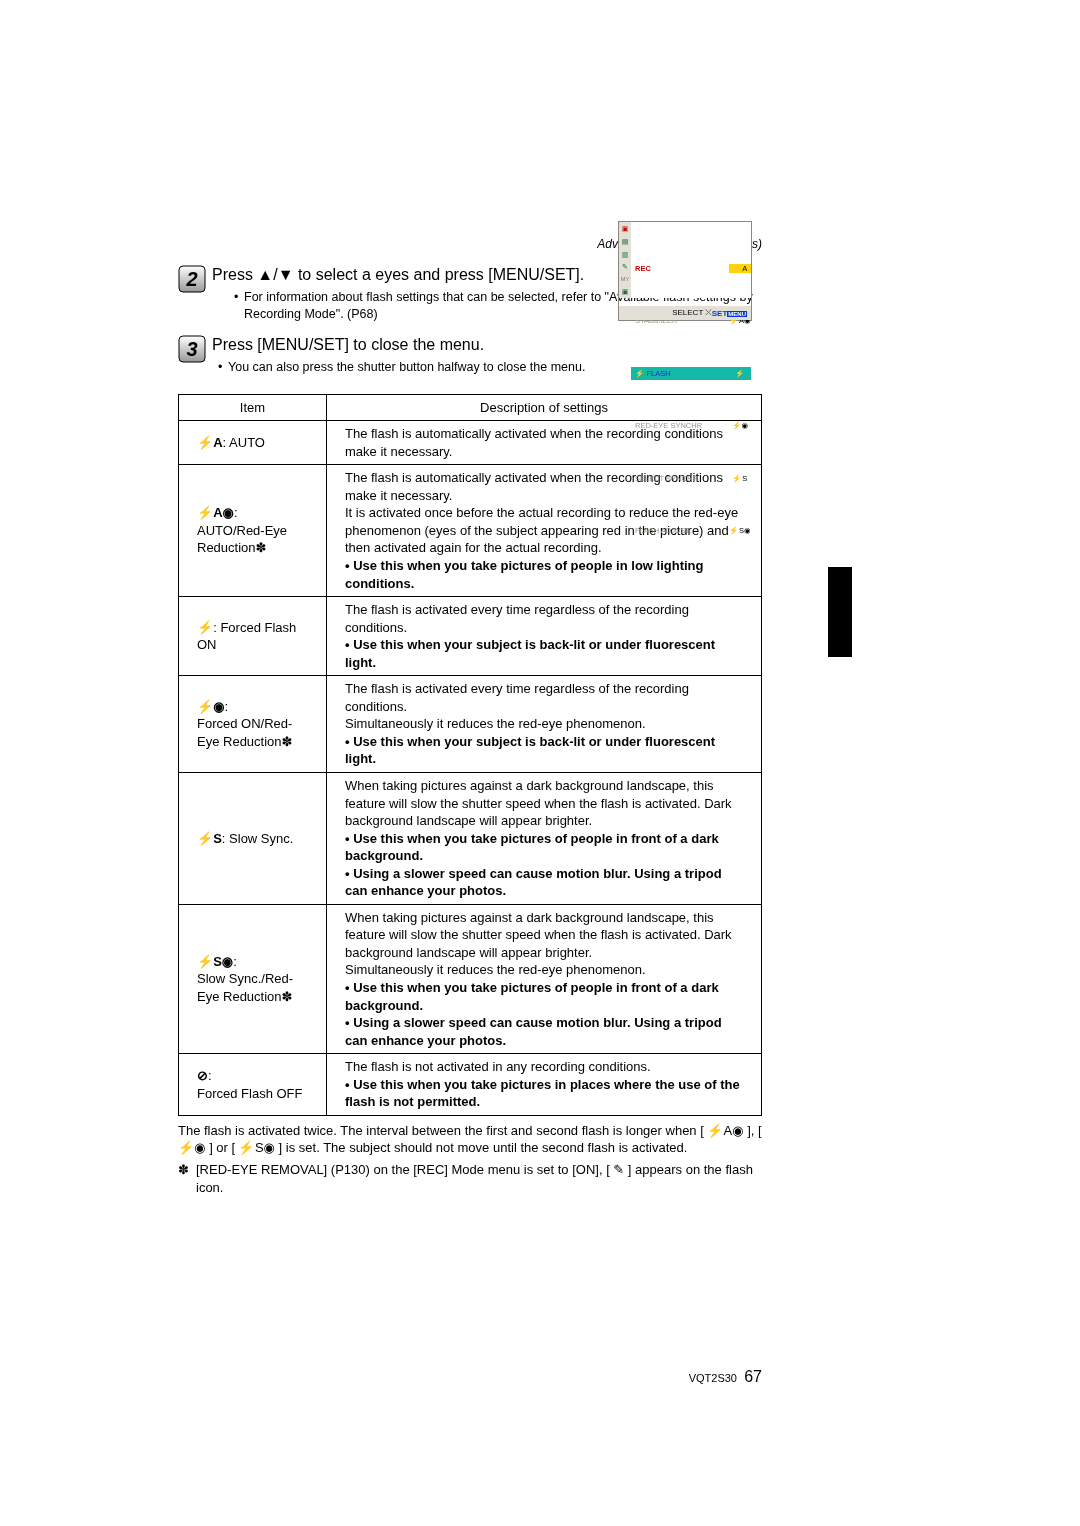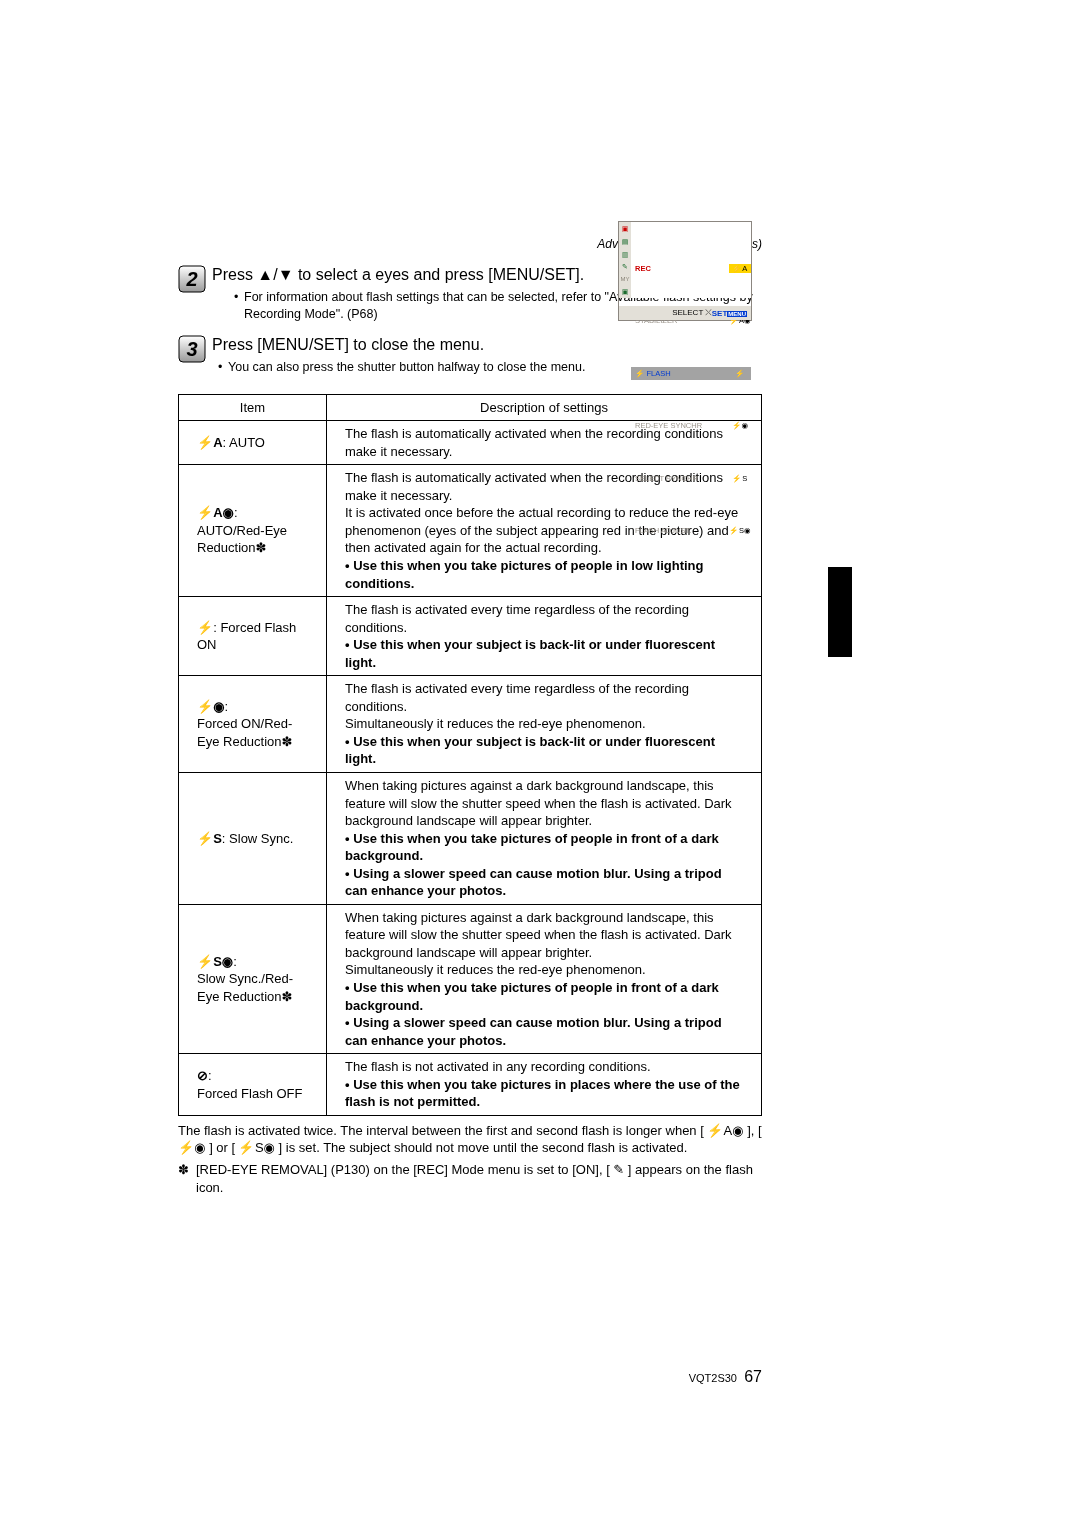--- a/index.html
+++ b/index.html
@@ -86,21 +86,21 @@
   .lcd .sidebar span { font-size: 7px; line-height: 1; }
   .lcd .menu {
     position: absolute; left: 12px; top: 0; right: 0; height: 76px;
     background: #fff;
   }
   .lcd .row { display: flex; height: 12.5px; align-items: center; padding: 0 0; margin-top: 40px; }
   .lcd .row .label { flex:1; font-size: 7.5px; padding-left: 4px; white-space: nowrap; overflow: hidden; }
   .lcd .row .val { width: 22px; text-align: center; font-size: 7.5px; }
   .lcd .row.title .label { color: #c00; font-weight: bold; }
   .lcd .row.title .val { background: #ffd400; color: #000; }
-  .lcd .row.sel { background: #a3a3a3; }
+  .lcd .row.sel { background: #14b8a6; }
   .lcd .row.gray .label { color: #9a948c; }
   .lcd .footer {
     position: absolute; left:0; right:0; bottom:0; height: 14px;
     background: #e3e0d8; display:flex; align-items:center;
     justify-content: flex-end; padding: 0 4px; font-size: 8px;
   }
   .lcd .footer .set { color:#003bd1; font-weight:bold; }
   .lcd .footer .set .menubox { background:#003bd1; color:#fff; font-size:6px; padding:0 1px; }
   .sym { font-family: Arial, sans-serif; }
 </style>

